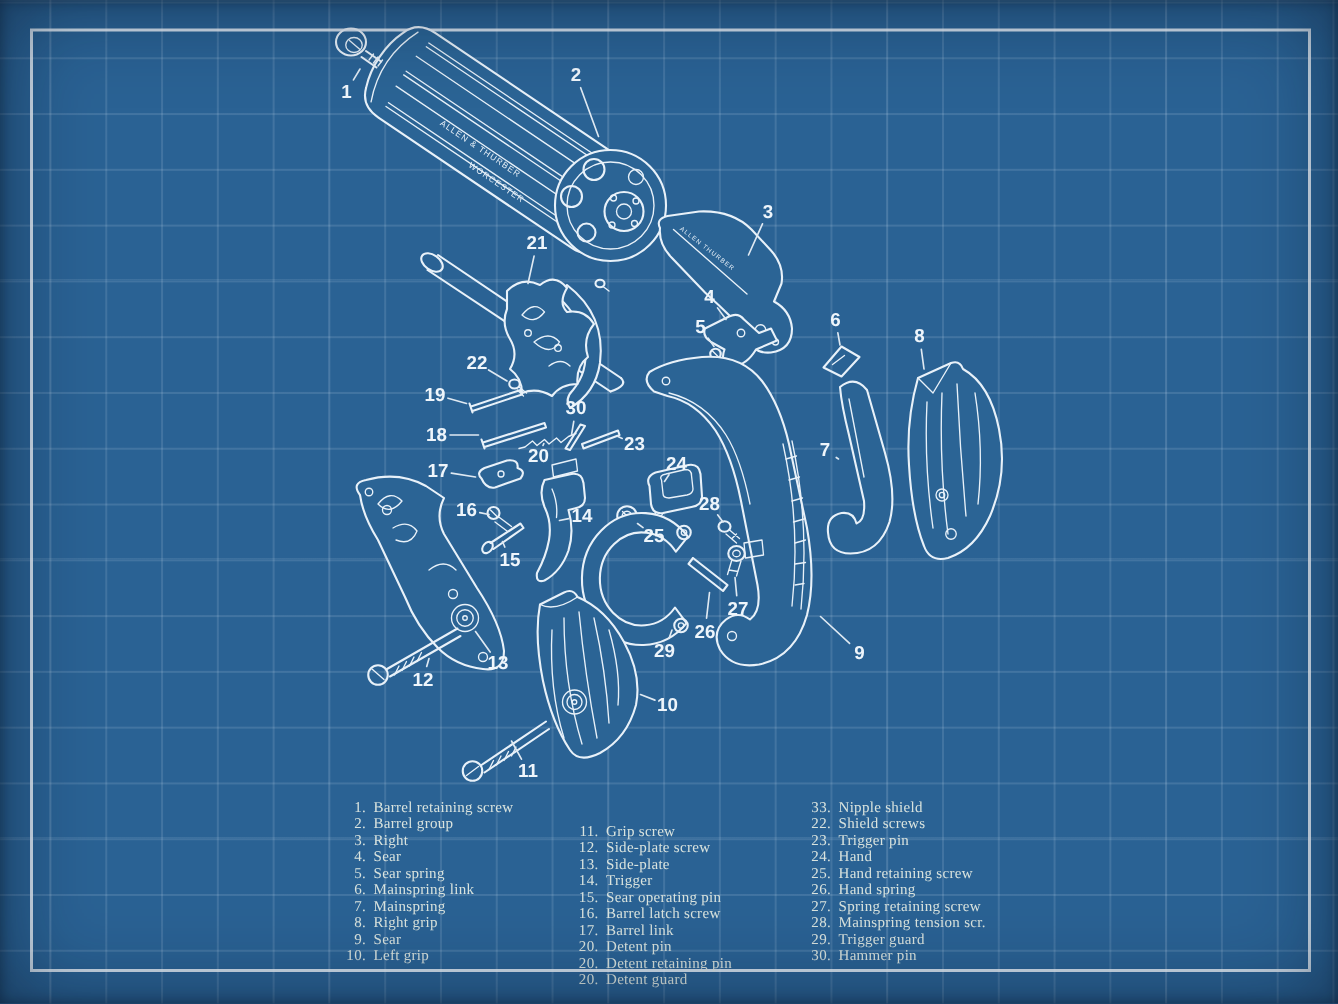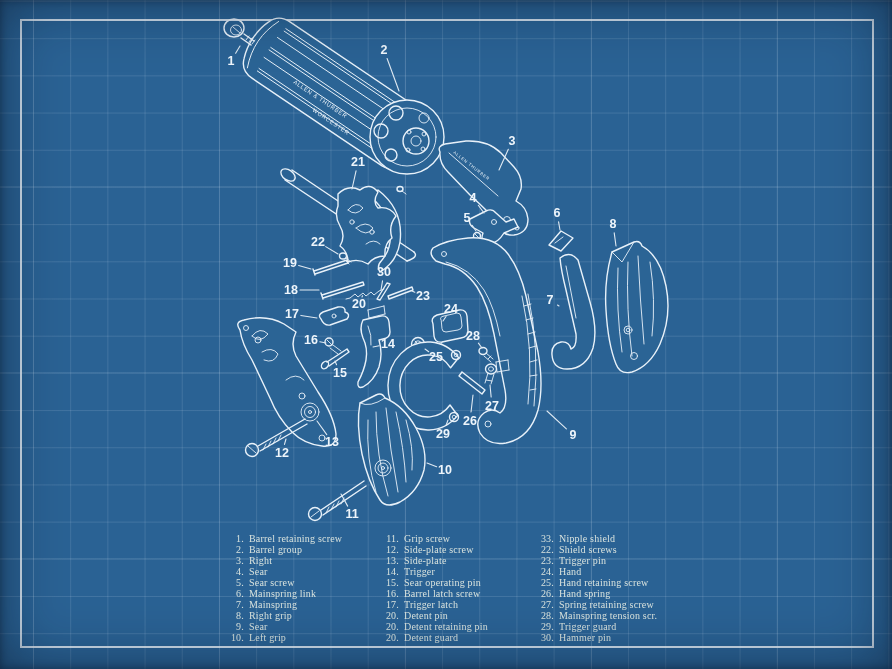--- a/index.html
+++ b/index.html
@@ -22,21 +22,21 @@
   .frame{
     position:absolute;left:20px;top:19px;width:850px;height:625px;
     border:2px solid rgba(238,246,252,0.85);pointer-events:none;
   }
   #diagram{position:absolute;left:0;top:0;}
   .thin{stroke-width:0.9;}
   .engrave{font-family:"Liberation Sans",sans-serif;fill:#e8f1f9;stroke:none;letter-spacing:0.8px;}
   .callout{font-family:"Liberation Sans",sans-serif;font-weight:bold;font-size:12.5px;fill:#eef5fb;stroke:none;text-anchor:middle;}
   .parts-list{position:absolute;left:0;top:533px;width:892px;height:115px;}
   .pcol{position:absolute;top:0;width:152px;}
-  .pcol.c1{left:226px;} .pcol.c2{left:381px;} .pcol.c3{left:536px;}
+  .pcol.c1{left:226px;} .pcol.c2{left:381px;margin-top:16px;} .pcol.c3{left:536px;}
   .prow{display:flex;font-family:"Liberation Serif",serif;font-size:10px;line-height:11px;color:#d9e3de;letter-spacing:0.2px;white-space:nowrap;}
   .pnum{width:18px;text-align:right;margin-right:5px;flex:none;}
 </style>
 </head>
 <body>
 
 <div class="canvas">
   <div class="frame"></div>
 
   <svg id="diagram" width="892" height="669" viewBox="0 0 892 669">
@@ -344,21 +344,21 @@
         <div class="prow">
           <span class="pnum">3.</span>
           <span>Right</span>
         </div>
         <div class="prow">
           <span class="pnum">4.</span>
           <span>Sear</span>
         </div>
         <div class="prow">
           <span class="pnum">5.</span>
-          <span>Sear screw</span>
+          <span>Sear spring</span>
         </div>
         <div class="prow">
           <span class="pnum">6.</span>
           <span>Mainspring link</span>
         </div>
         <div class="prow">
           <span class="pnum">7.</span>
           <span>Mainspring</span>
         </div>
         <div class="prow">
@@ -394,21 +394,21 @@
         <div class="prow">
           <span class="pnum">15.</span>
           <span>Sear operating pin</span>
         </div>
         <div class="prow">
           <span class="pnum">16.</span>
           <span>Barrel latch screw</span>
         </div>
         <div class="prow">
           <span class="pnum">17.</span>
-          <span>Trigger latch</span>
+          <span>Barrel link</span>
         </div>
         <div class="prow">
           <span class="pnum">20.</span>
           <span>Detent pin</span>
         </div>
         <div class="prow">
           <span class="pnum">20.</span>
           <span>Detent retaining pin</span>
         </div>
         <div class="prow">

